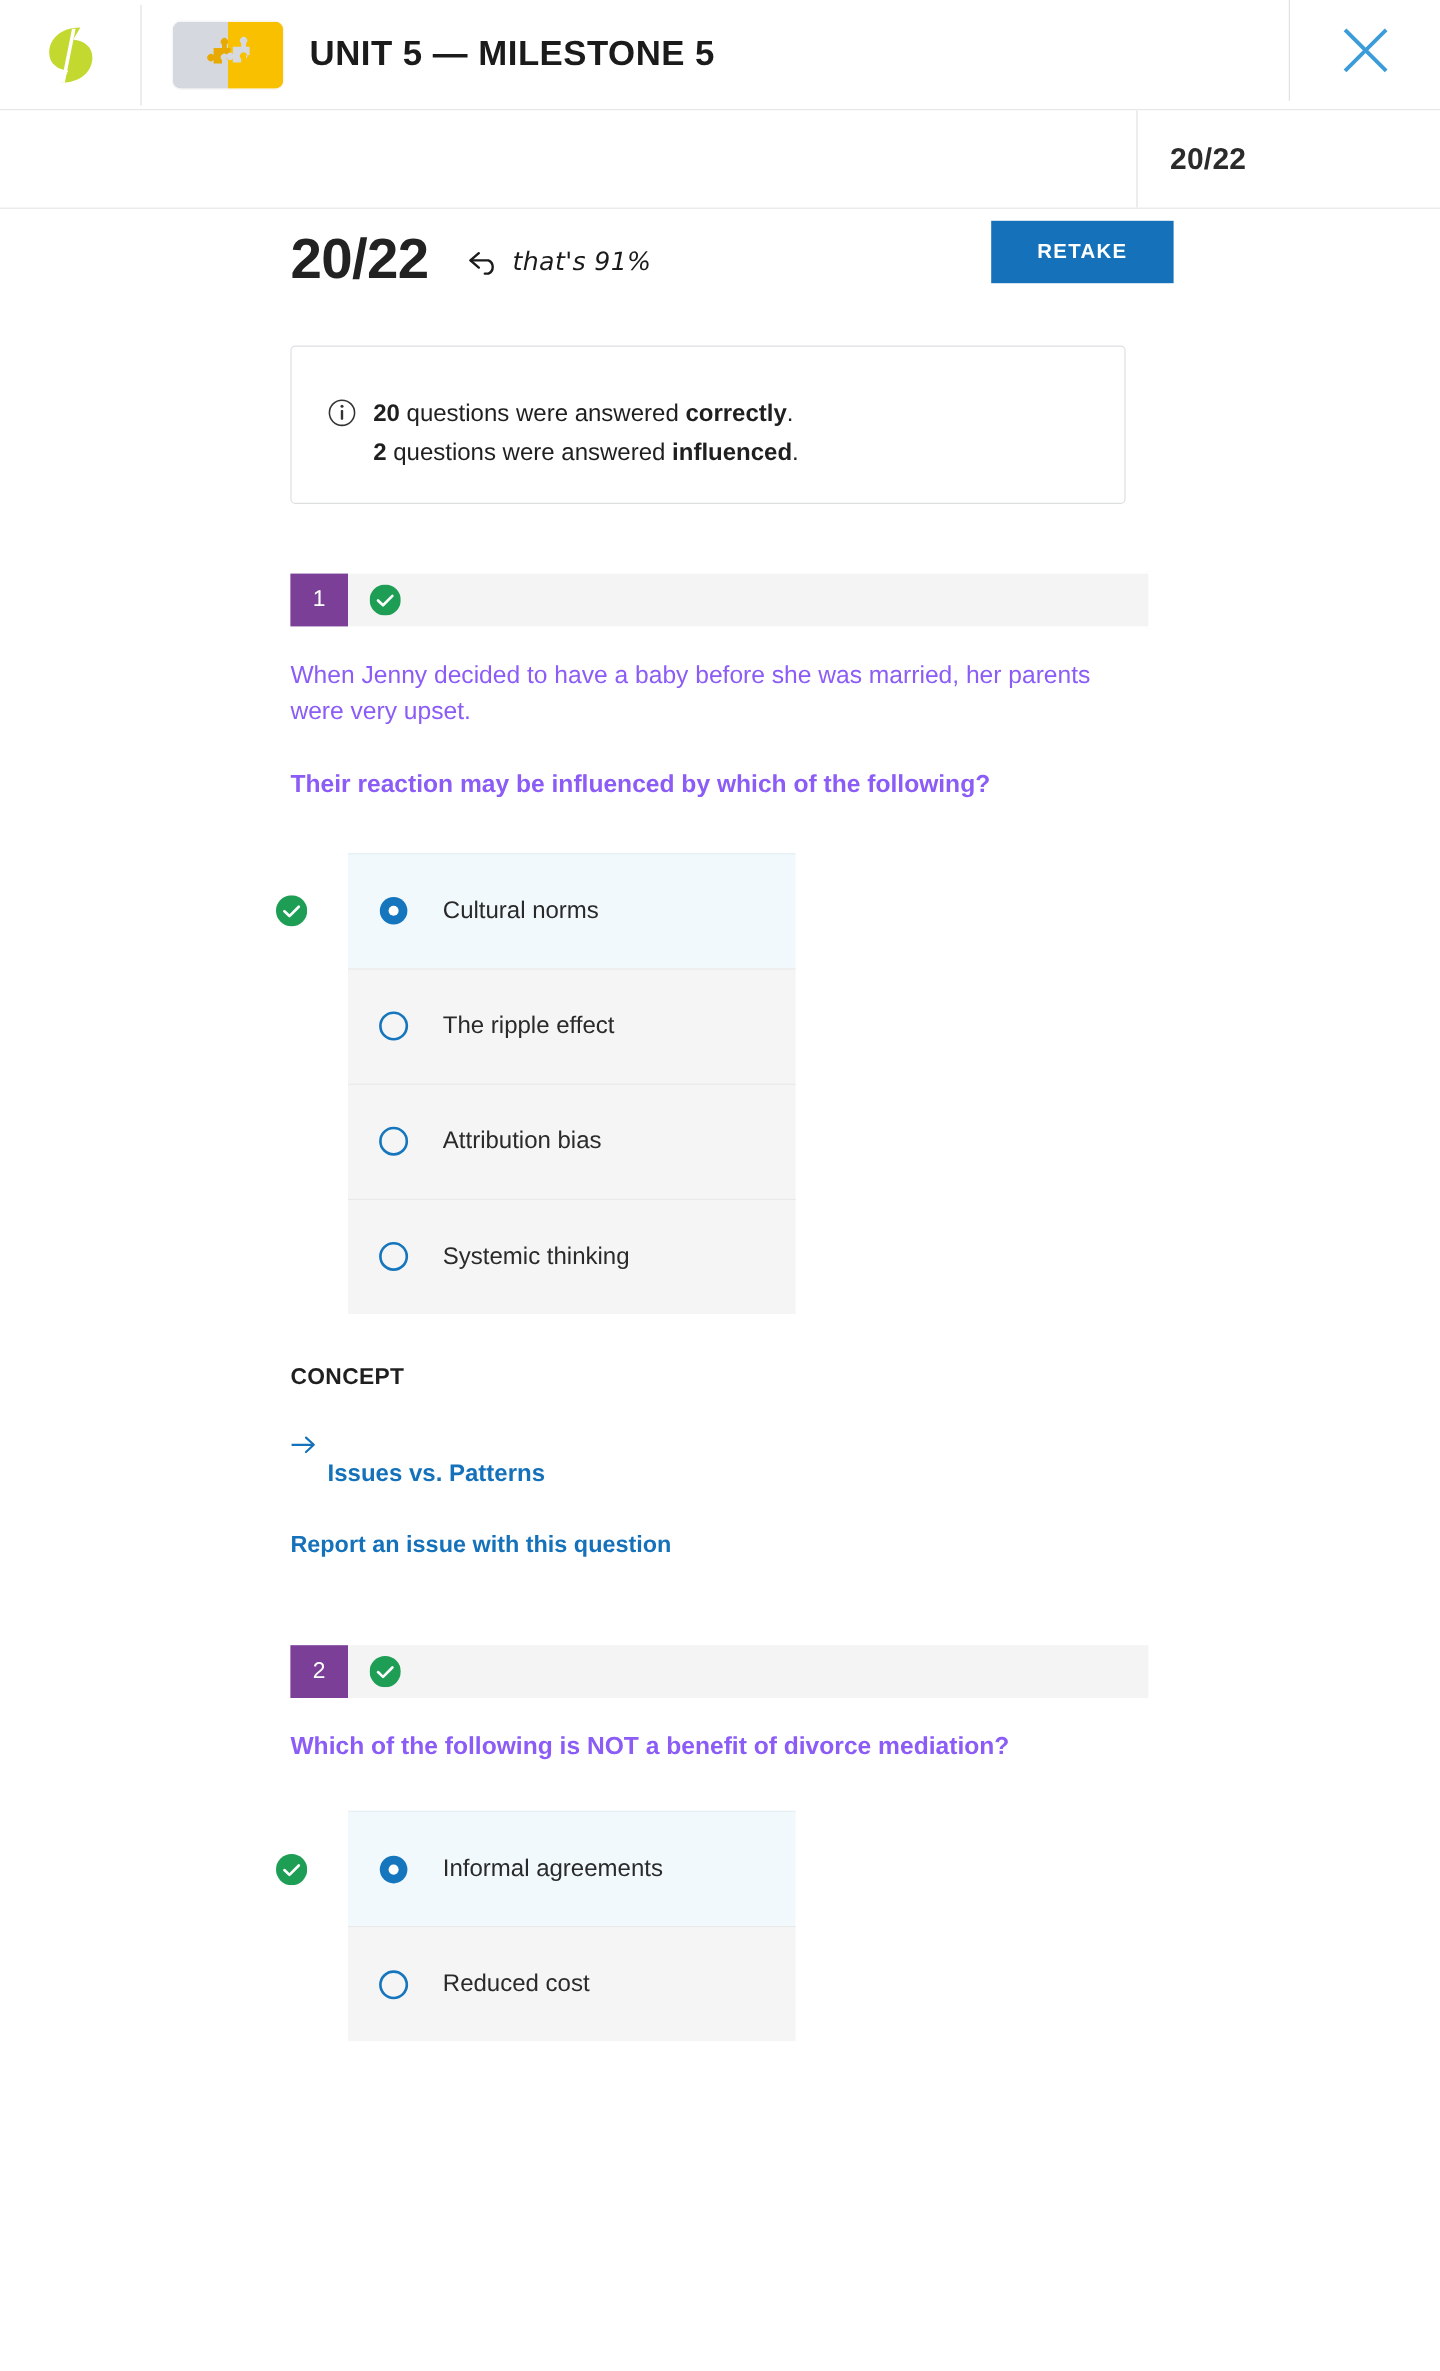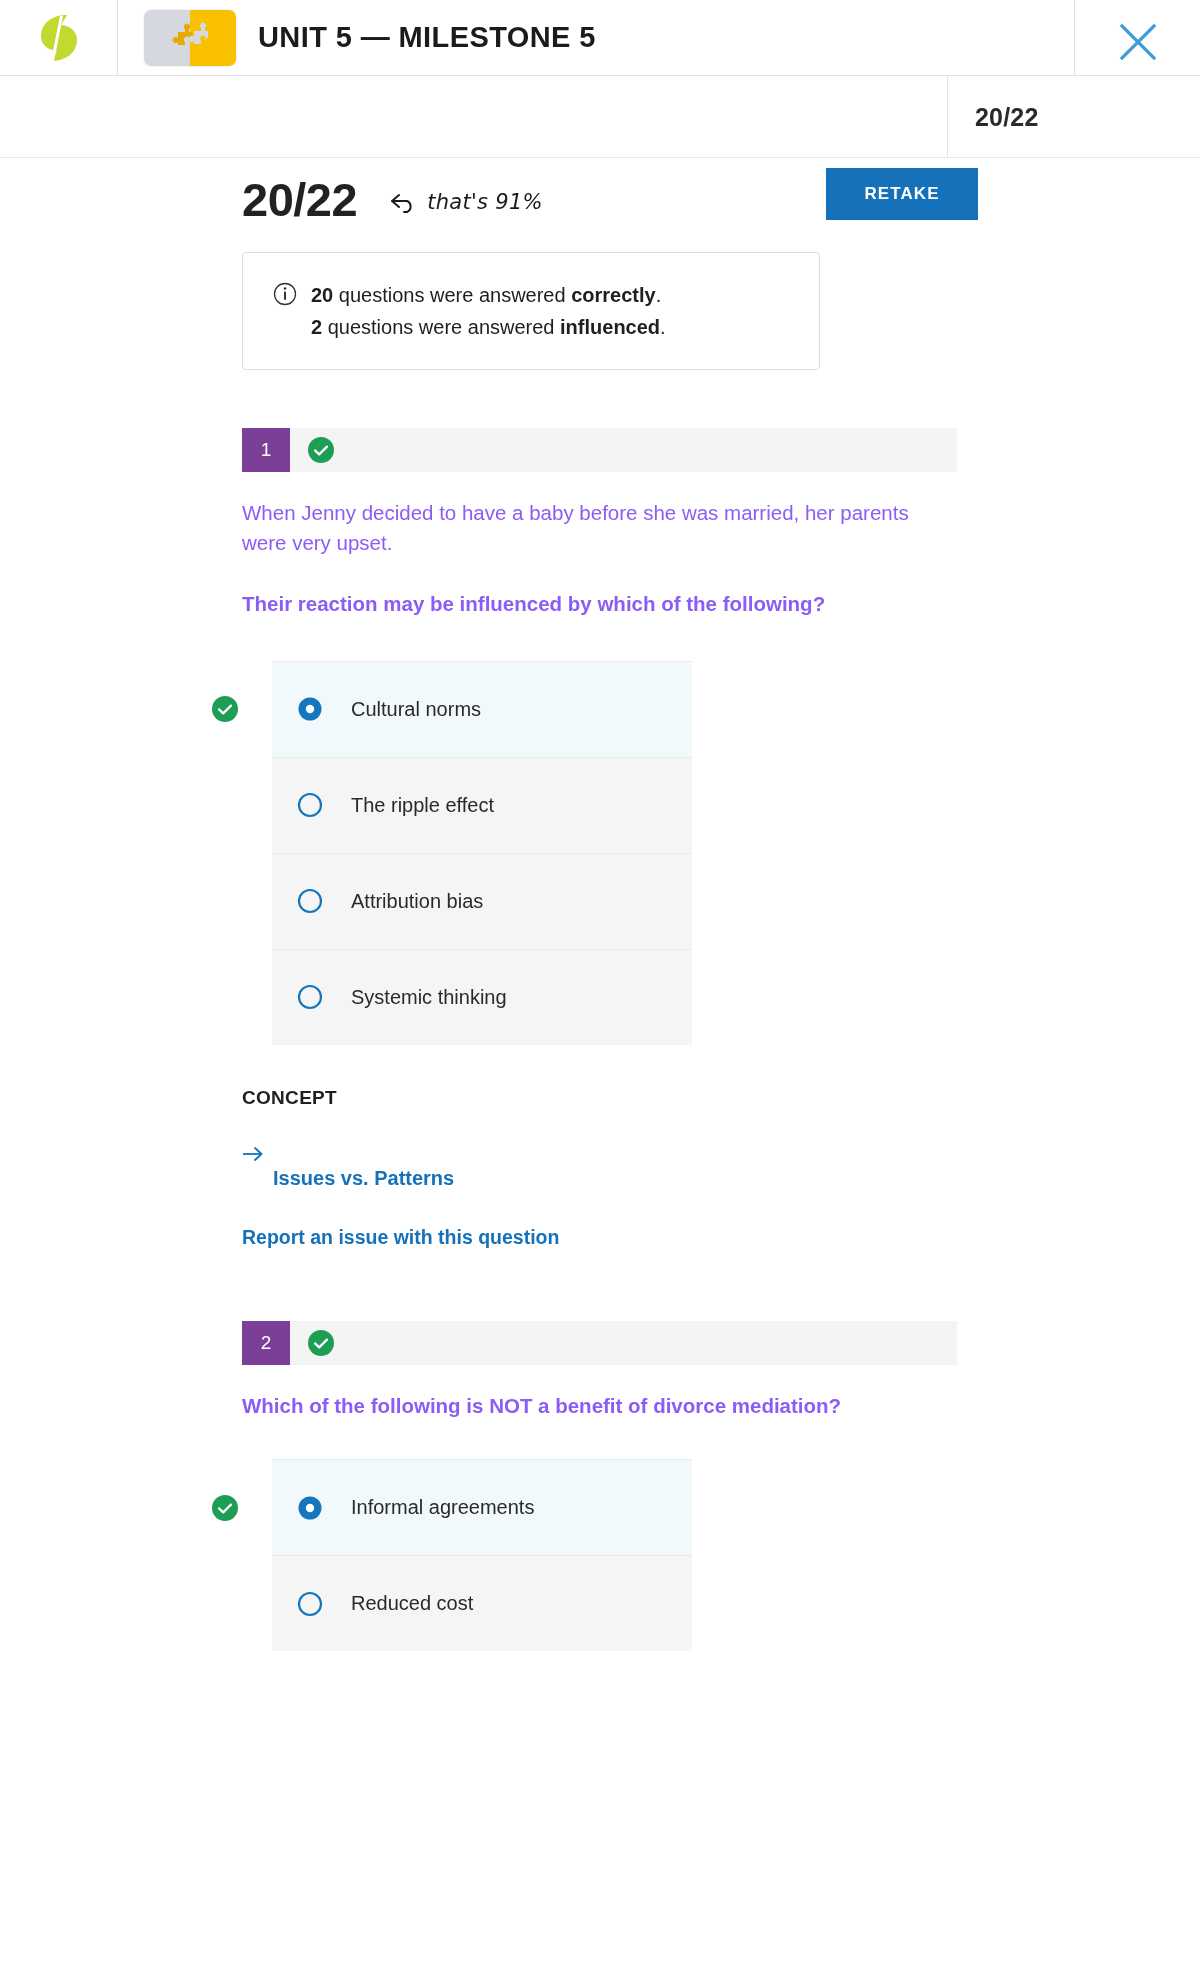--- a/index.html
+++ b/index.html
@@ -13,21 +13,21 @@
     min-height: 1976px;
     font-family: "Liberation Sans", sans-serif;
     color: #1f1f1f;
     -webkit-font-smoothing: antialiased;
     position: relative;
     overflow: hidden;
   }
 
   
   .topbar {
-    height: 76px;
+    height: 92px;
     border-bottom: 1px solid #e2e2e2;
     display: flex;
     align-items: center;
     position: relative;
     background: #fff;
   }
   .logo-slot {
     width: 118px;
     height: 84px;
     display: flex;
@@ -140,25 +140,25 @@
     border: none;
     font-family: "Liberation Sans", sans-serif;
     font-size: 17px;
     font-weight: 700;
     letter-spacing: 1.1px;
     cursor: pointer;
   }
 
   
   .info-box {
-    margin-top: 16px;
-    width: 578px;
+    margin-top: 36px;
+    width: 696px;
     border: 1px solid #dcdee0;
     border-radius: 4px;
-    padding: 26px 0 26px 30px;
+    padding: 40px 0 26px 30px;
   }
   .info-line {
     display: flex;
     align-items: flex-start;
     font-size: 20px;
     line-height: 1.6;
     color: #1f1f1f;
   }
   .info-icon { width: 24px; height: 24px; margin-right: 14px; margin-top: 3px; flex:none; }
   .info-line.second { padding-left: 38px; }
@@ -199,22 +199,22 @@
   .q-text b { font-weight: 700; }
 
   
   .options {
     margin-top: 42px;
     position: relative;
     width: 600px;
   }
   .option {
     position: relative;
-    width: 420px;
-    margin-left: 30px;
+    width: 373px;
+    margin-left: 48px;
     min-height: 96px;
     display: flex;
     align-items: center;
     background: #f5f5f5;
     border-top: 1px solid #e9e9e9;
   }
   .option:first-child { border-top: 1px solid #e4eef3; }
   .option.selected { background: #f1f9fc; }
   .option .radio {
     width: 26px; height: 26px;

